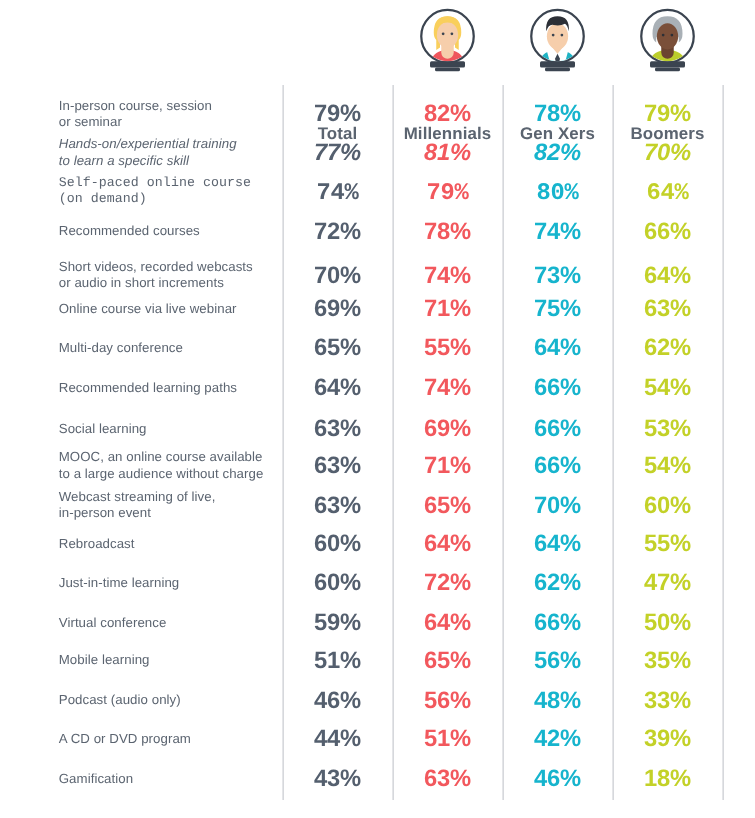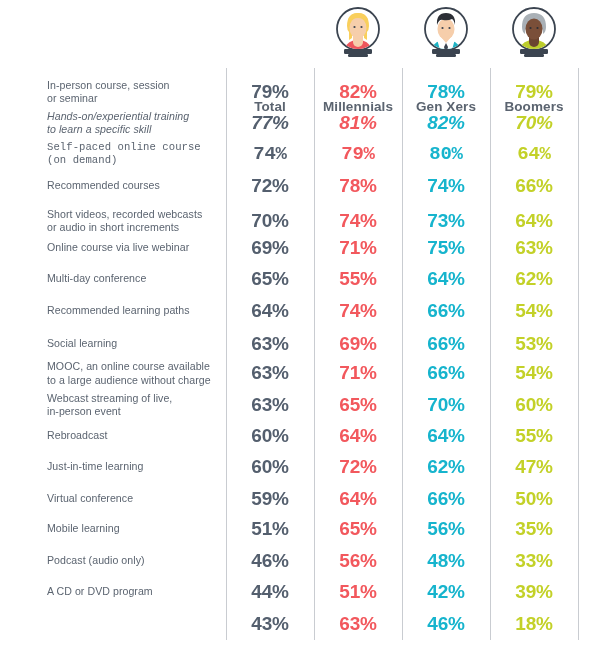--- a/index.html
+++ b/index.html
@@ -291,20 +291,21 @@
         <div class="cell c3">33%</div>
       </div>
       <div class="row" style="top: 576.8px;">
         <div class="row-label"><span>A CD or DVD program</span></div>
         <div class="cell c0">44%</div>
         <div class="cell c1">51%</div>
         <div class="cell c2">42%</div>
         <div class="cell c3">39%</div>
       </div>
       <div class="row" style="top: 608.1px;">
+        <div class="row-label"><span>Gamification</span></div>
         <div class="cell c0">43%</div>
         <div class="cell c1">63%</div>
         <div class="cell c2">46%</div>
         <div class="cell c3">18%</div>
       </div>
     </div>
 
 </div>
 
 </body></html>

